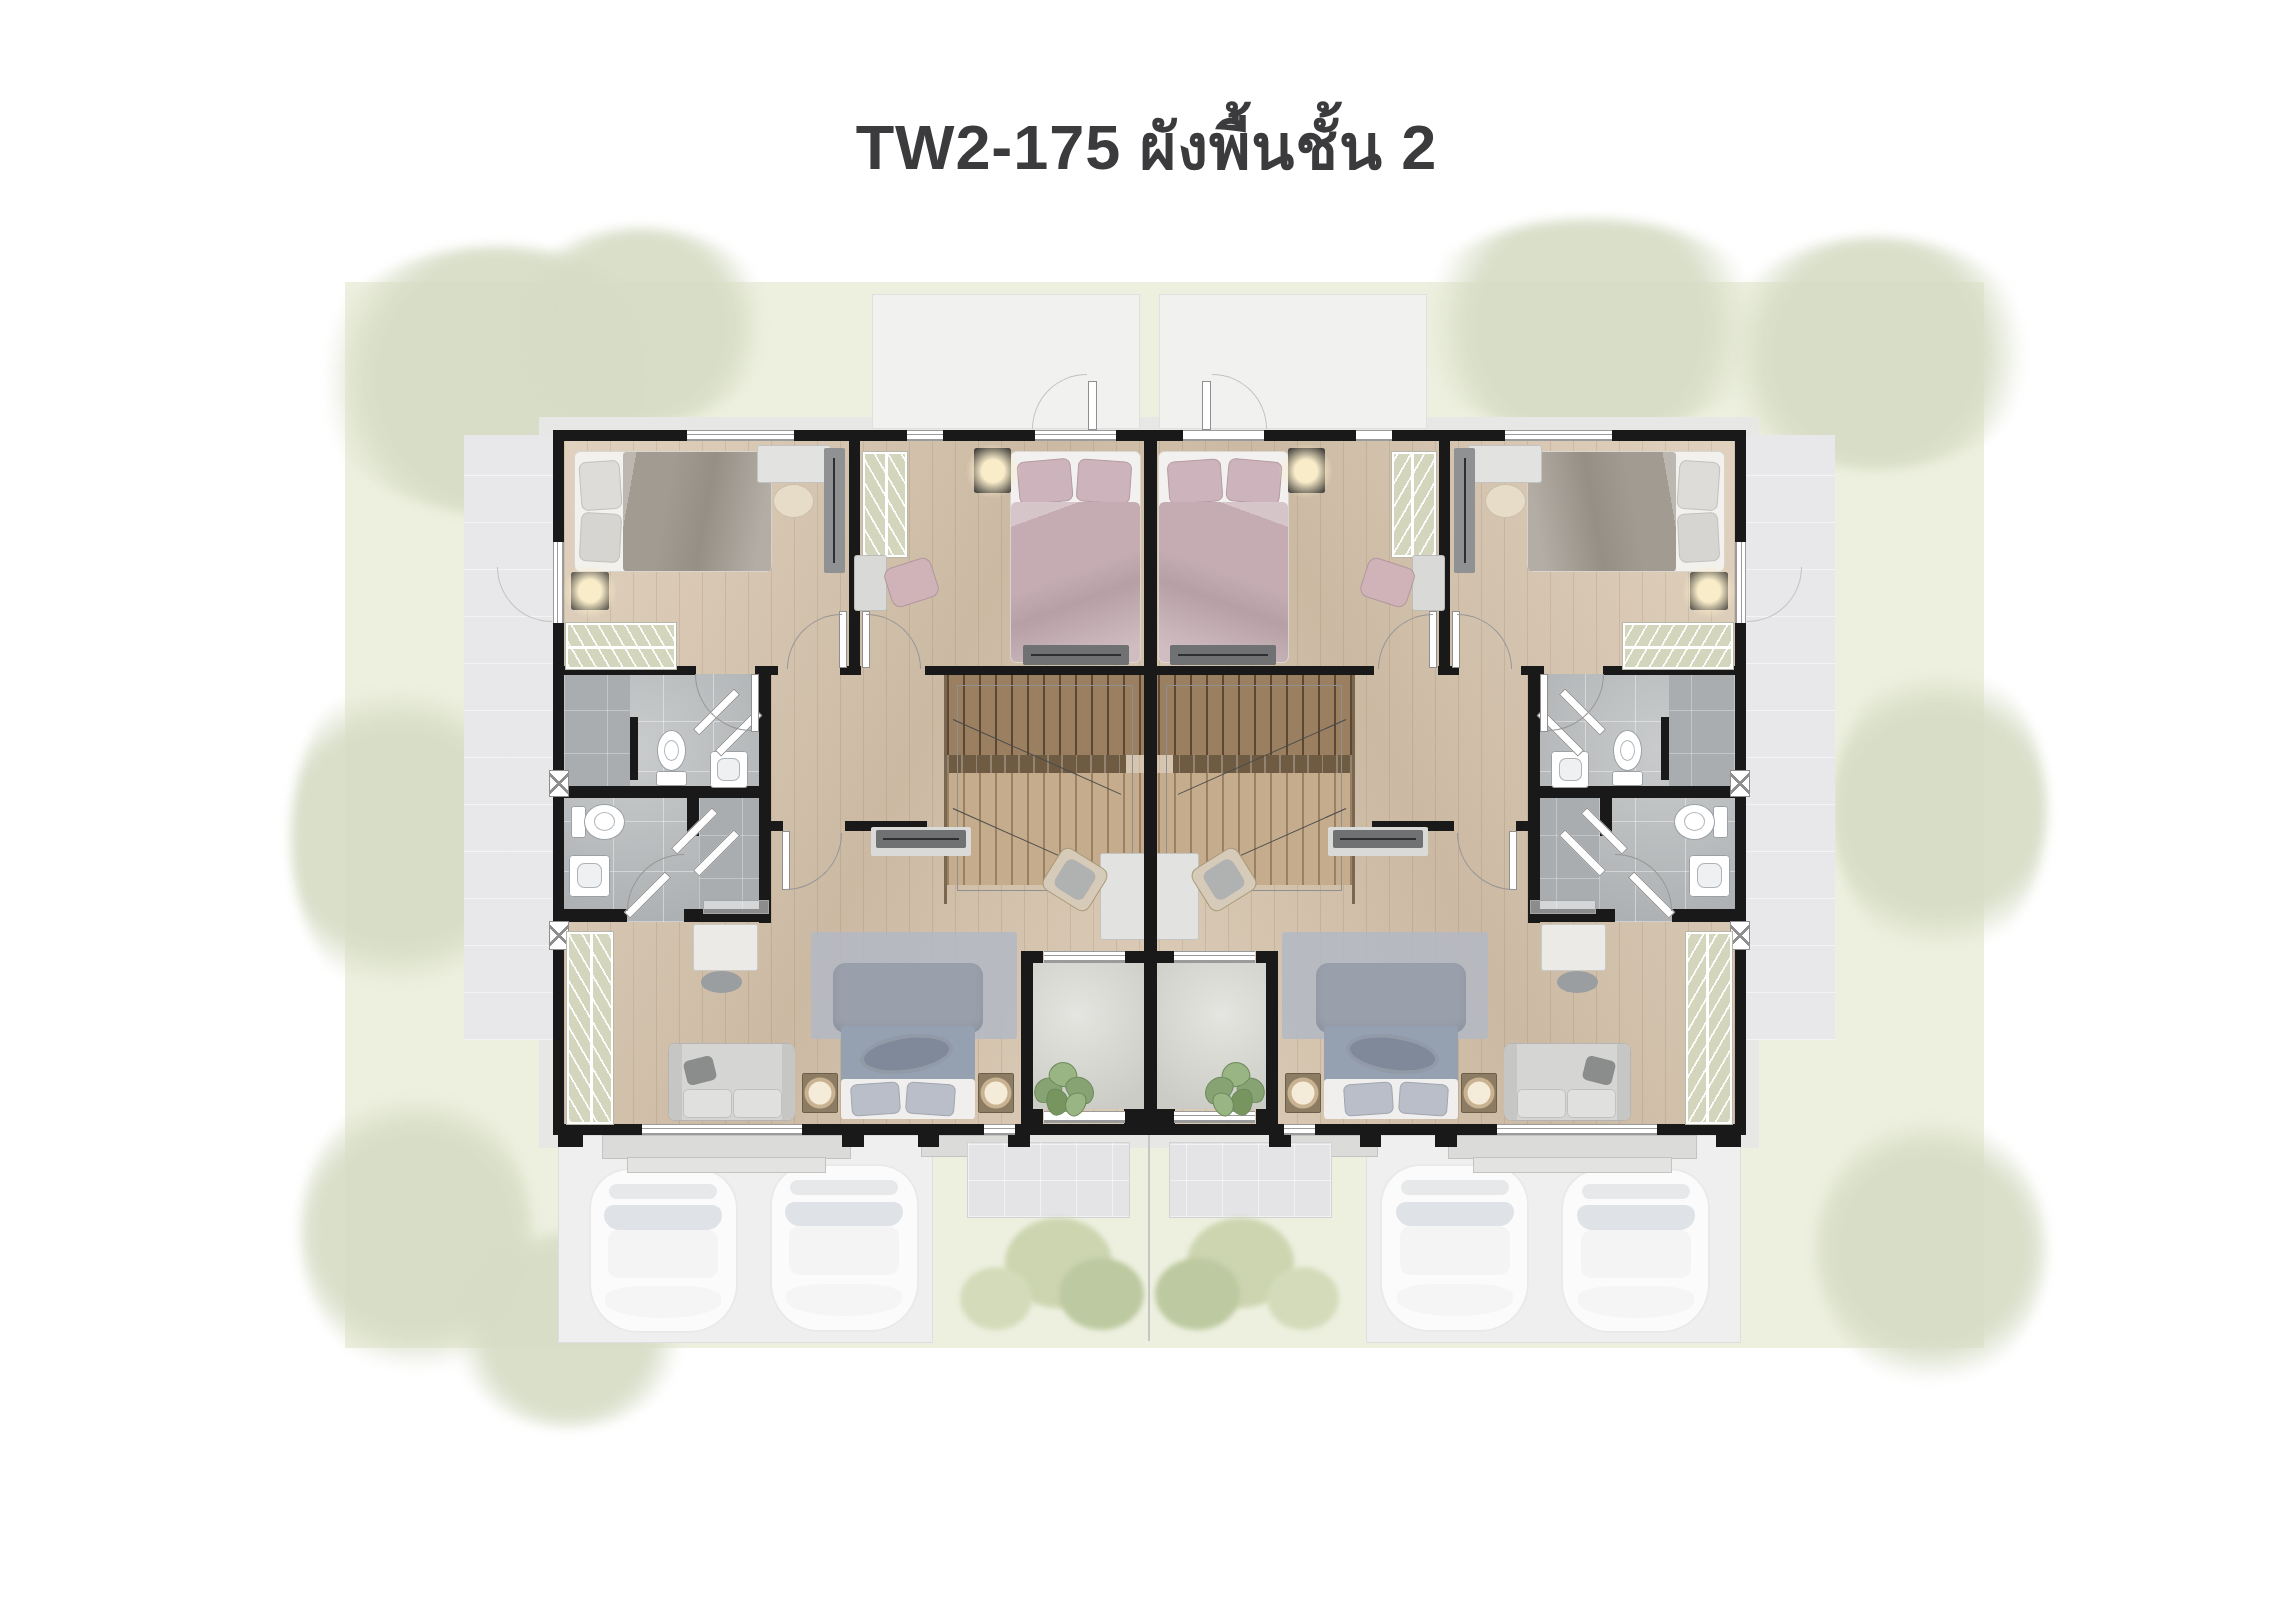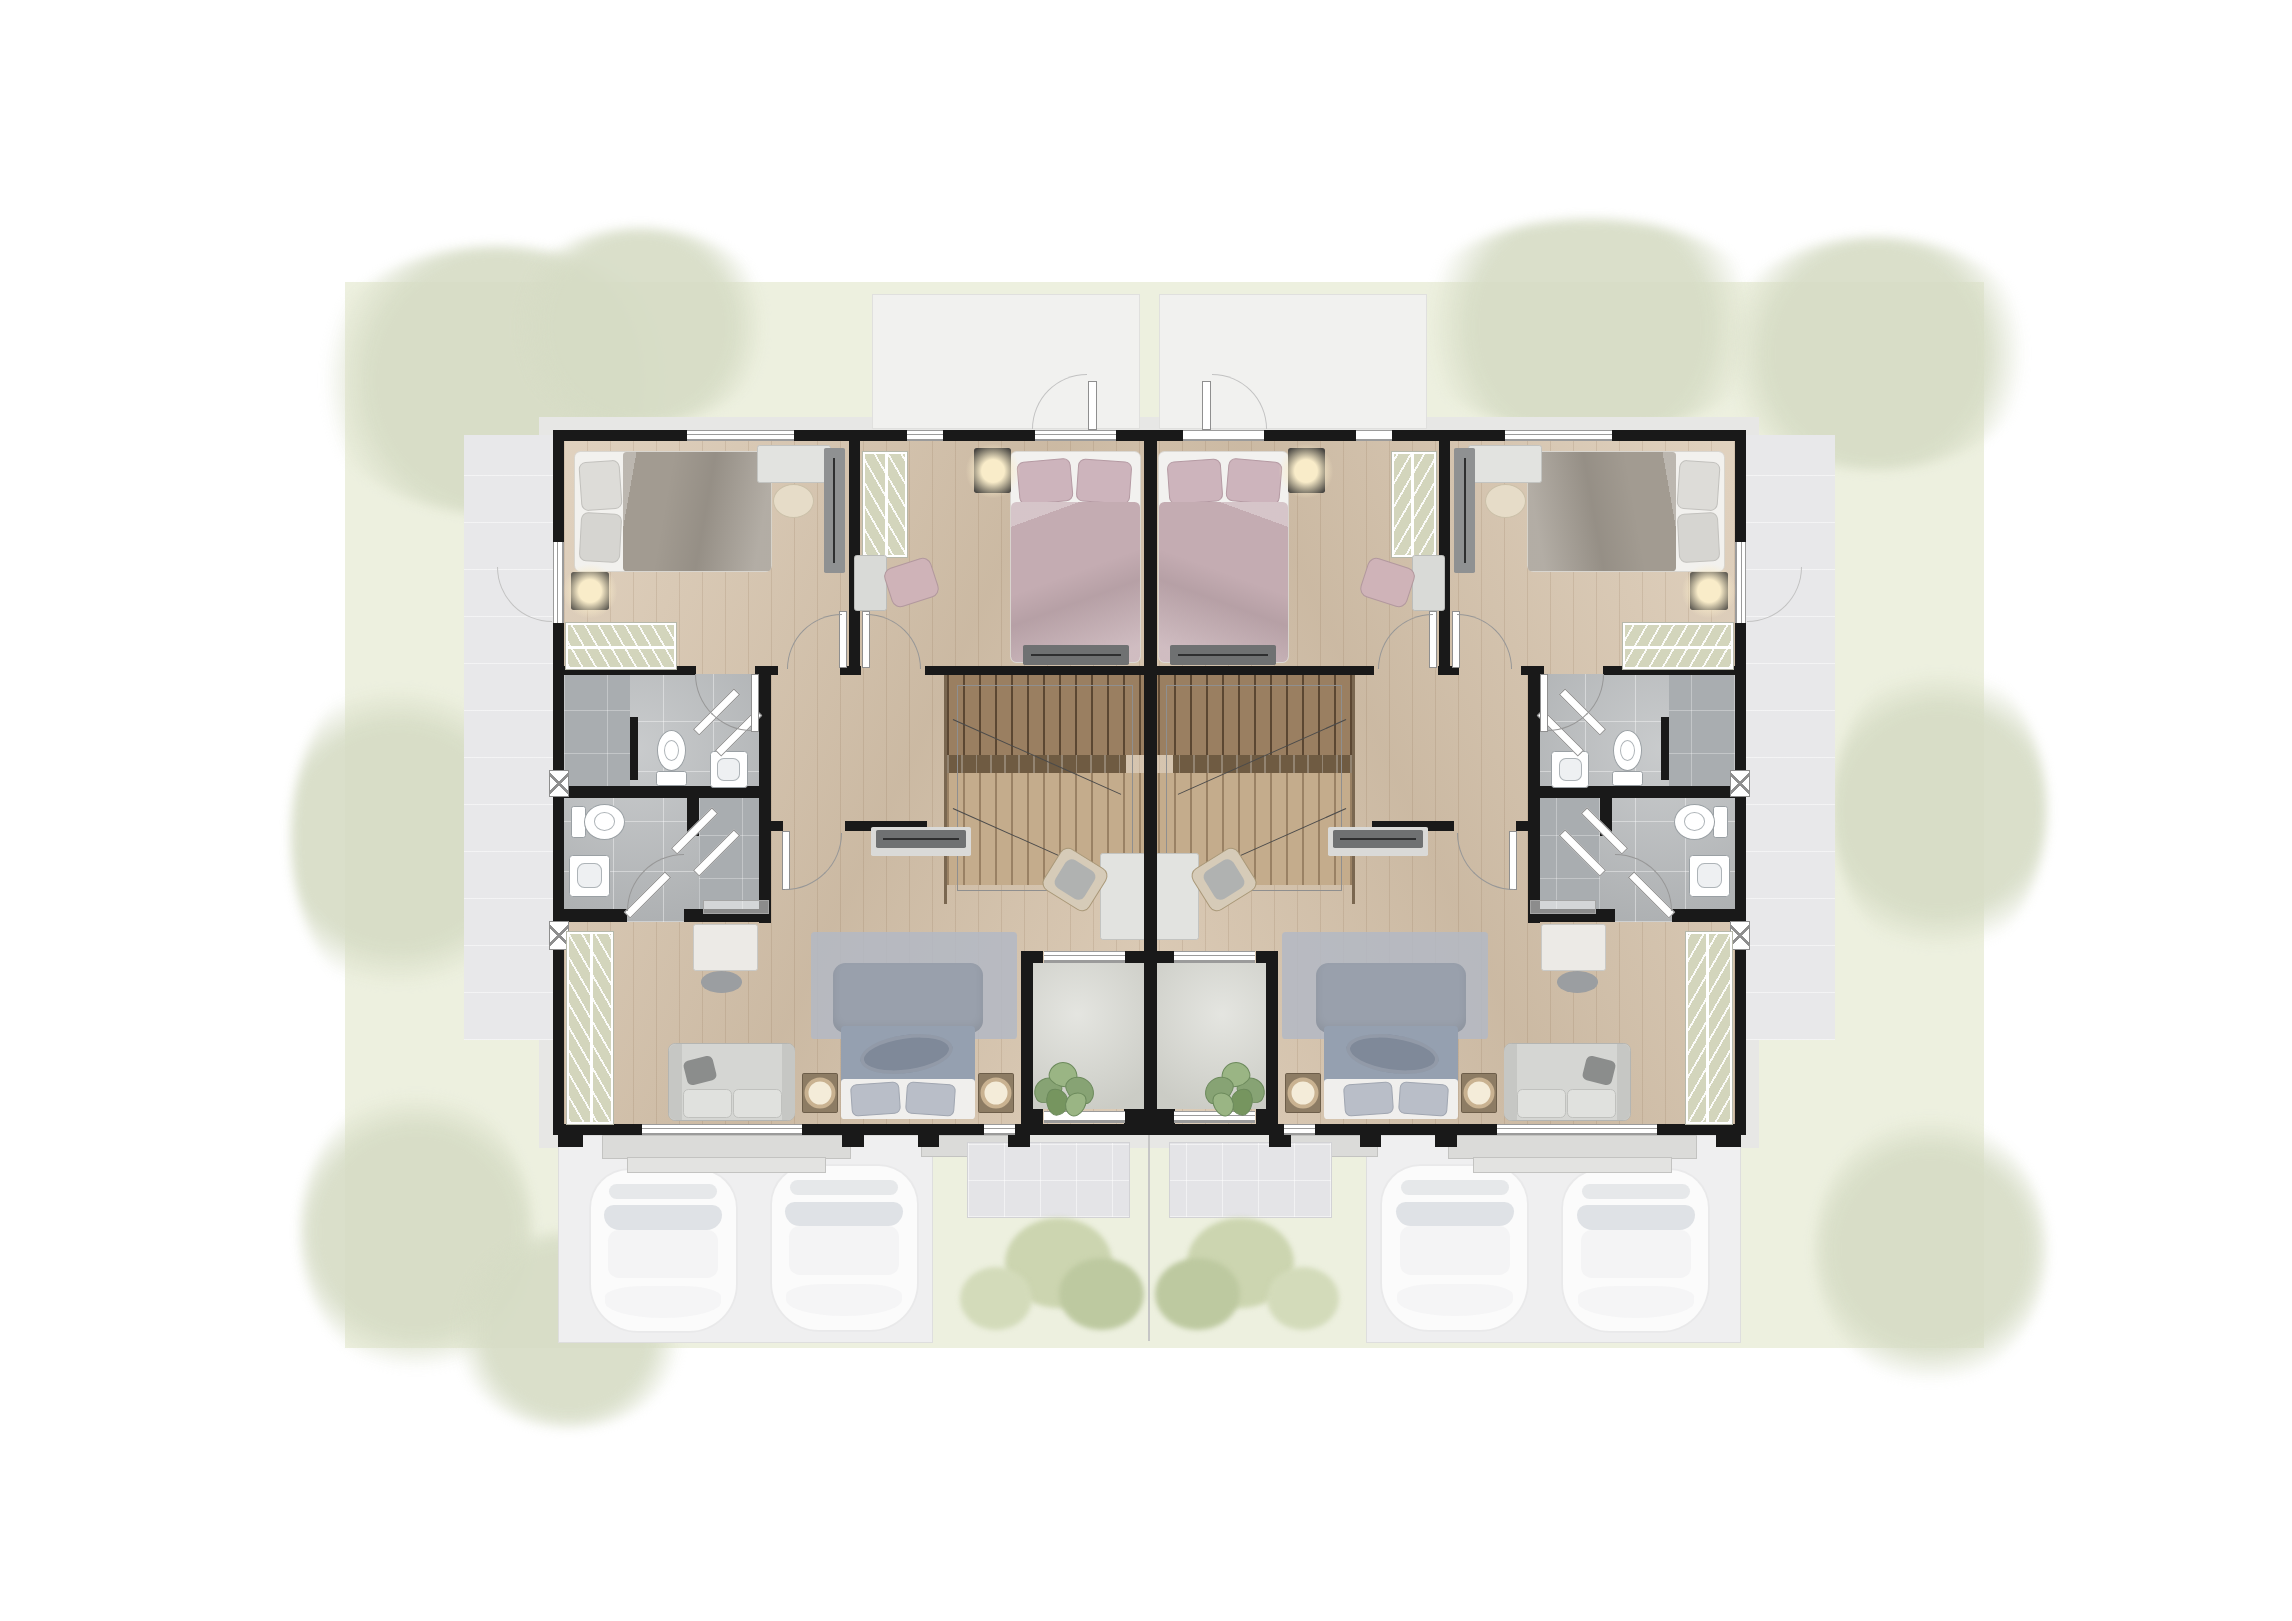--- a/index.html
+++ b/index.html
@@ -77,20 +77,21 @@
   .car .hood{position:absolute;left:10%;top:72%;width:80%;height:20%;border-radius:40% 40% 60% 60%;background:#f5f5f6;}
   .porch{background:#dbdbd9;border:0.9px solid #c3c3c1;z-index:2;position:absolute;}
   .mat{background:#e4e4e7;border:0.9px solid #d2d2d5;z-index:2;position:absolute;
     background-image:repeating-linear-gradient(0deg,rgba(255,255,255,.5) 0 0.9px,transparent 0.9px 36px),repeating-linear-gradient(90deg,rgba(255,255,255,.5) 0 0.9px,transparent 0.9px 36px);}
   .bush{position:absolute;border-radius:50%;filter:blur(2.7px);z-index:3;}
 </style>
 </head>
 <body>
 
 <div id="canvas">
+  <div id="page-title">TW2-175  ผังพื้นชั้น 2</div>
 
   <div class="yard">
 
     <div class="tree" style="left:-36px;top:-36px;width:376px;height:269px;"></div>
     <div class="tree" style="left:161px;top:-54px;width:269px;height:197px;"></div>
     <div class="tree" style="left:-54px;top:385px;width:215px;height:340px;"></div>
     <div class="tree" style="left:-45px;top:806px;width:233px;height:287px;"></div>
     <div class="tree" style="left:1057px;top:-63px;width:376px;height:215px;"></div>
     <div class="tree" style="left:1370px;top:-45px;width:322px;height:233px;"></div>
     <div class="tree" style="left:1487px;top:376px;width:215px;height:304px;"></div>

